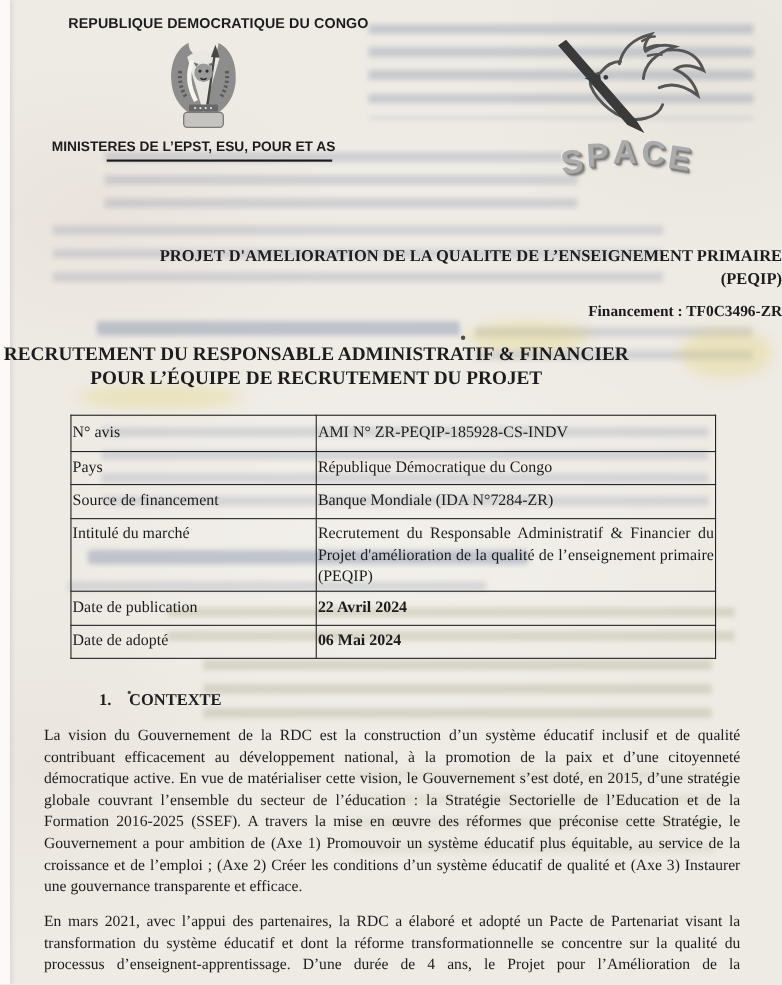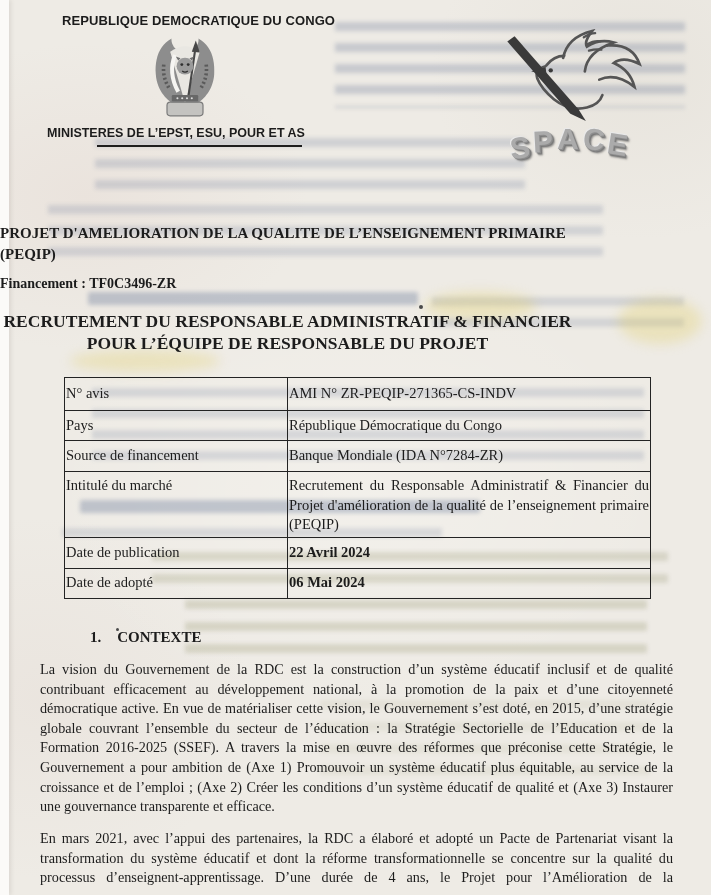--- a/index.html
+++ b/index.html
@@ -30,22 +30,22 @@
     font-weight:900;font-size:30px;color:#ababab;letter-spacing:4px;white-space:nowrap;}
   .space-logo .sp-letter{display:inline-block;
     text-shadow:1px 1px 0 #8d8d8d,2px 2px 1px #787878,3px 3px 2px rgba(90,90,90,.55),-1px -1px 0 #e9e9e9;}
   .space-logo .l0{transform:rotate(-7deg) translateY(7px);}
   .space-logo .l1{transform:rotate(-3deg) translateY(1px);}
   .space-logo .l2{transform:rotate(0deg) translateY(-2px);}
   .space-logo .l3{transform:rotate(4deg) translateY(-1px);}
   .space-logo .l4{transform:rotate(9deg) translateY(4px);}
 
   
-  .project-title{left:0;top:223px;width:711px;text-align:left;font-weight:bold;font-size:15px;line-height:21px;}
-  .financing{left:0;top:276px;width:711px;text-align:left;font-weight:bold;font-size:14px;}
+  .project-title{left:0;top:223px;width:711px;text-align:right;font-weight:bold;font-size:15px;line-height:21px;}
+  .financing{left:0;top:276px;width:711px;text-align:right;font-weight:bold;font-size:14px;}
   .recruitment{left:0;top:311px;width:575px;text-align:center;font-weight:bold;font-size:17.5px;line-height:21.5px;}
 
   
   .notice-table-wrap{left:64px;top:377px;}
   table.notice{border-collapse:collapse;width:587px;table-layout:fixed;}
   table.notice td{border:1.6px solid #232323;padding:2px 1px;font-size:14.5px;line-height:19.5px;vertical-align:middle;}
   table.notice tr:nth-child(1){height:33px;}
   table.notice tr:nth-child(2){height:30px;}
   table.notice tr:nth-child(3){height:31px;margin-top:12px;}
   table.notice tr:nth-child(4){height:62px;}
@@ -141,33 +141,33 @@
 
 <div class="abs project-title">
   <div>PROJET D'AMELIORATION DE LA QUALITE DE L’ENSEIGNEMENT PRIMAIRE</div>
   <div>(PEQIP)</div>
 </div>
 
 <div class="abs financing">Financement : TF0C3496-ZR</div>
 
 <div class="abs recruitment">
   <div>RECRUTEMENT DU RESPONSABLE ADMINISTRATIF &amp; FINANCIER</div>
-  <div>POUR L’ÉQUIPE DE RESPONSABLE DU PROJET</div>
+  <div>POUR L’ÉQUIPE DE RECRUTEMENT DU PROJET</div>
 </div>
 
 <div class="abs notice-table-wrap">
   <table class="notice">
     <colgroup>
         <col style="width:223px">
         <col>
       </colgroup>
     <tbody id="notice-rows">
         <tr>
           <td class="lbl">N° avis</td>
-          <td class="val">AMI N° ZR-PEQIP-271365-CS-INDV</td>
+          <td class="val">AMI N° ZR-PEQIP-185928-CS-INDV</td>
         </tr>
         <tr>
           <td class="lbl">Pays</td>
           <td class="val">République Démocratique du Congo</td>
         </tr>
         <tr>
           <td class="lbl">Source de financement</td>
           <td class="val">Banque Mondiale (IDA N°7284-ZR)</td>
         </tr>
         <tr>

